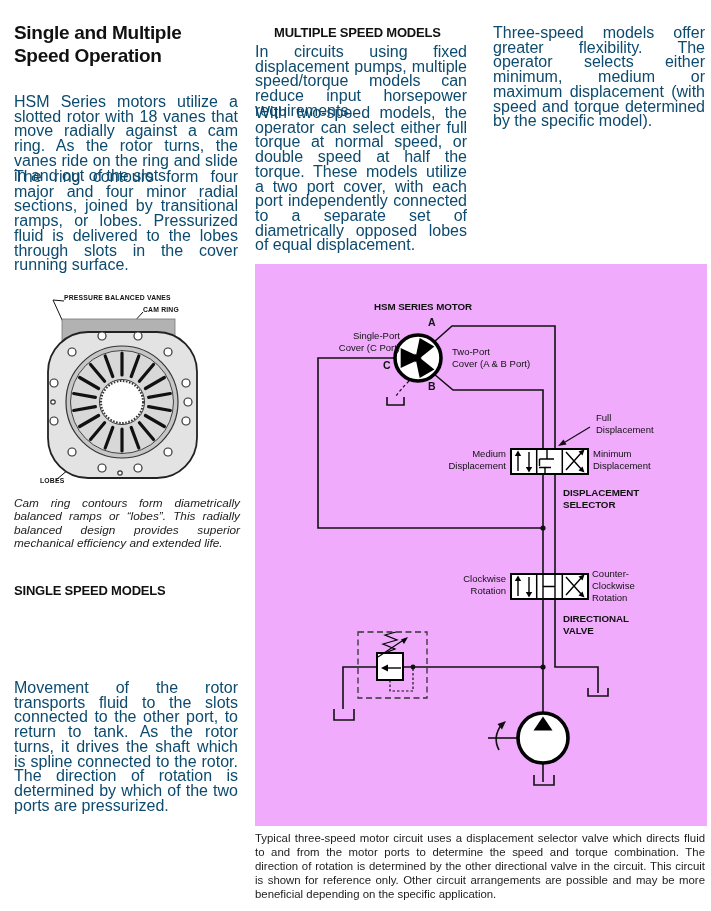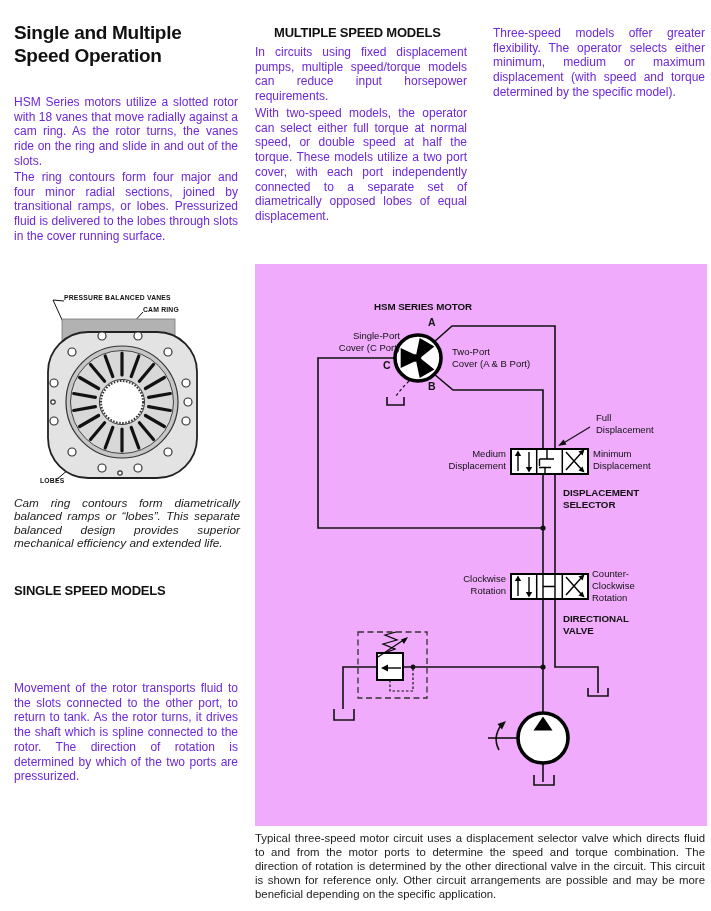--- a/index.html
+++ b/index.html
@@ -2,21 +2,21 @@
 <html><head>
 <meta charset="utf-8">
 <style>
   html,body{margin:0;padding:0;background:#ffffff;}
   .page{position:relative;width:711px;height:911px;background:#fff;overflow:hidden;
         font-family:"Liberation Sans","DejaVu Sans",sans-serif;color:#1a1a1a;padding-left:12px;}
   .abs{position:absolute;}
   .doc-title{font-size:19px;line-height:23px;font-weight:bold;letter-spacing:-0.3px;
              white-space:pre-line;color:#111;}
   .col-head{font-size:13px;font-weight:bold;letter-spacing:-0.2px;color:#111;}
-  .body-p{font-size:12px;line-height:14.7px;text-align:justify;color:#6d28d9;}
+  .body-p{font-size:16px;line-height:14.7px;text-align:justify;color:#0c4a6e;}
   .fig-caption{font-size:11.8px;line-height:13.3px;font-style:italic;text-align:justify;color:#1c1c1c;}
   .panel{background:#f0abfc;}
   .dlab{position:absolute;font-size:9.5px;line-height:12px;color:#111;white-space:pre-line;}
   .dlab.b{font-weight:bold;letter-spacing:-0.1px;font-size:9.8px;}
   .dlab.r{text-align:right;}
   .port{position:absolute;font-size:10.5px;font-weight:bold;color:#111;}
   .flab{position:absolute;font-size:6.8px;font-weight:bold;letter-spacing:0.2px;color:#111;}
   .diag-caption{font-size:11.4px;line-height:13.9px;text-align:justify;color:#1c1c1c;}
   svg{display:block;}
 </style>
@@ -87,21 +87,21 @@
           <circle cx="138" cy="180" r="4"></circle>
         <circle cx="53" cy="114" r="2.2"></circle>
           <circle cx="120" cy="185" r="2.2"></circle>
       </g>
     </svg>
     <div class="flab" style="left:64px;top:6px;">PRESSURE BALANCED VANES</div>
     <div class="flab" style="left:143px;top:18px;">CAM RING</div>
     <div class="flab" style="left:40px;top:189px;">LOBES</div>
   </div>
 
-  <div class="abs fig-caption" style="left:14px;top:497px;width:226px;">Cam ring contours form diametrically balanced ramps or “lobes”. This separate balanced design provides superior mechanical efficiency and extended life.</div>
+  <div class="abs fig-caption" style="left:14px;top:497px;width:226px;">Cam ring contours form diametrically balanced ramps or “lobes”. This radially balanced design provides superior mechanical efficiency and extended life.</div>
 
   <div class="abs col-head" style="left:14px;top:583px;">SINGLE SPEED MODELS</div>
   <div class="abs body-p" style="left:14px;top:681px;width:224px;">Movement of the rotor transports fluid to the slots connected to the other port, to return to tank. As the rotor turns, it drives the shaft which is spline connected to the rotor. The direction of rotation is determined by which of the two ports are pressurized.</div>
 
   <div class="abs col-head" style="left:255px;top:25px;margin-left:19px;">MULTIPLE SPEED MODELS</div>
   <div class="abs body-p" style="left:255px;top:45px;width:212px;">In circuits using fixed displacement pumps, multiple speed/torque models can reduce input horsepower requirements.</div>
   <div class="abs body-p" style="left:255px;top:106px;width:212px;">With two-speed models, the operator can select either full torque at normal speed, or double speed at half the torque. These models utilize a two port cover, with each port independently connected to a separate set of diametrically opposed lobes of equal displacement.</div>
 
   <div class="abs body-p" style="left:493px;top:26px;width:212px;">Three-speed models offer greater flexibility. The operator selects either minimum, medium or maximum displacement (with speed and torque determined by the specific model).</div>
 

